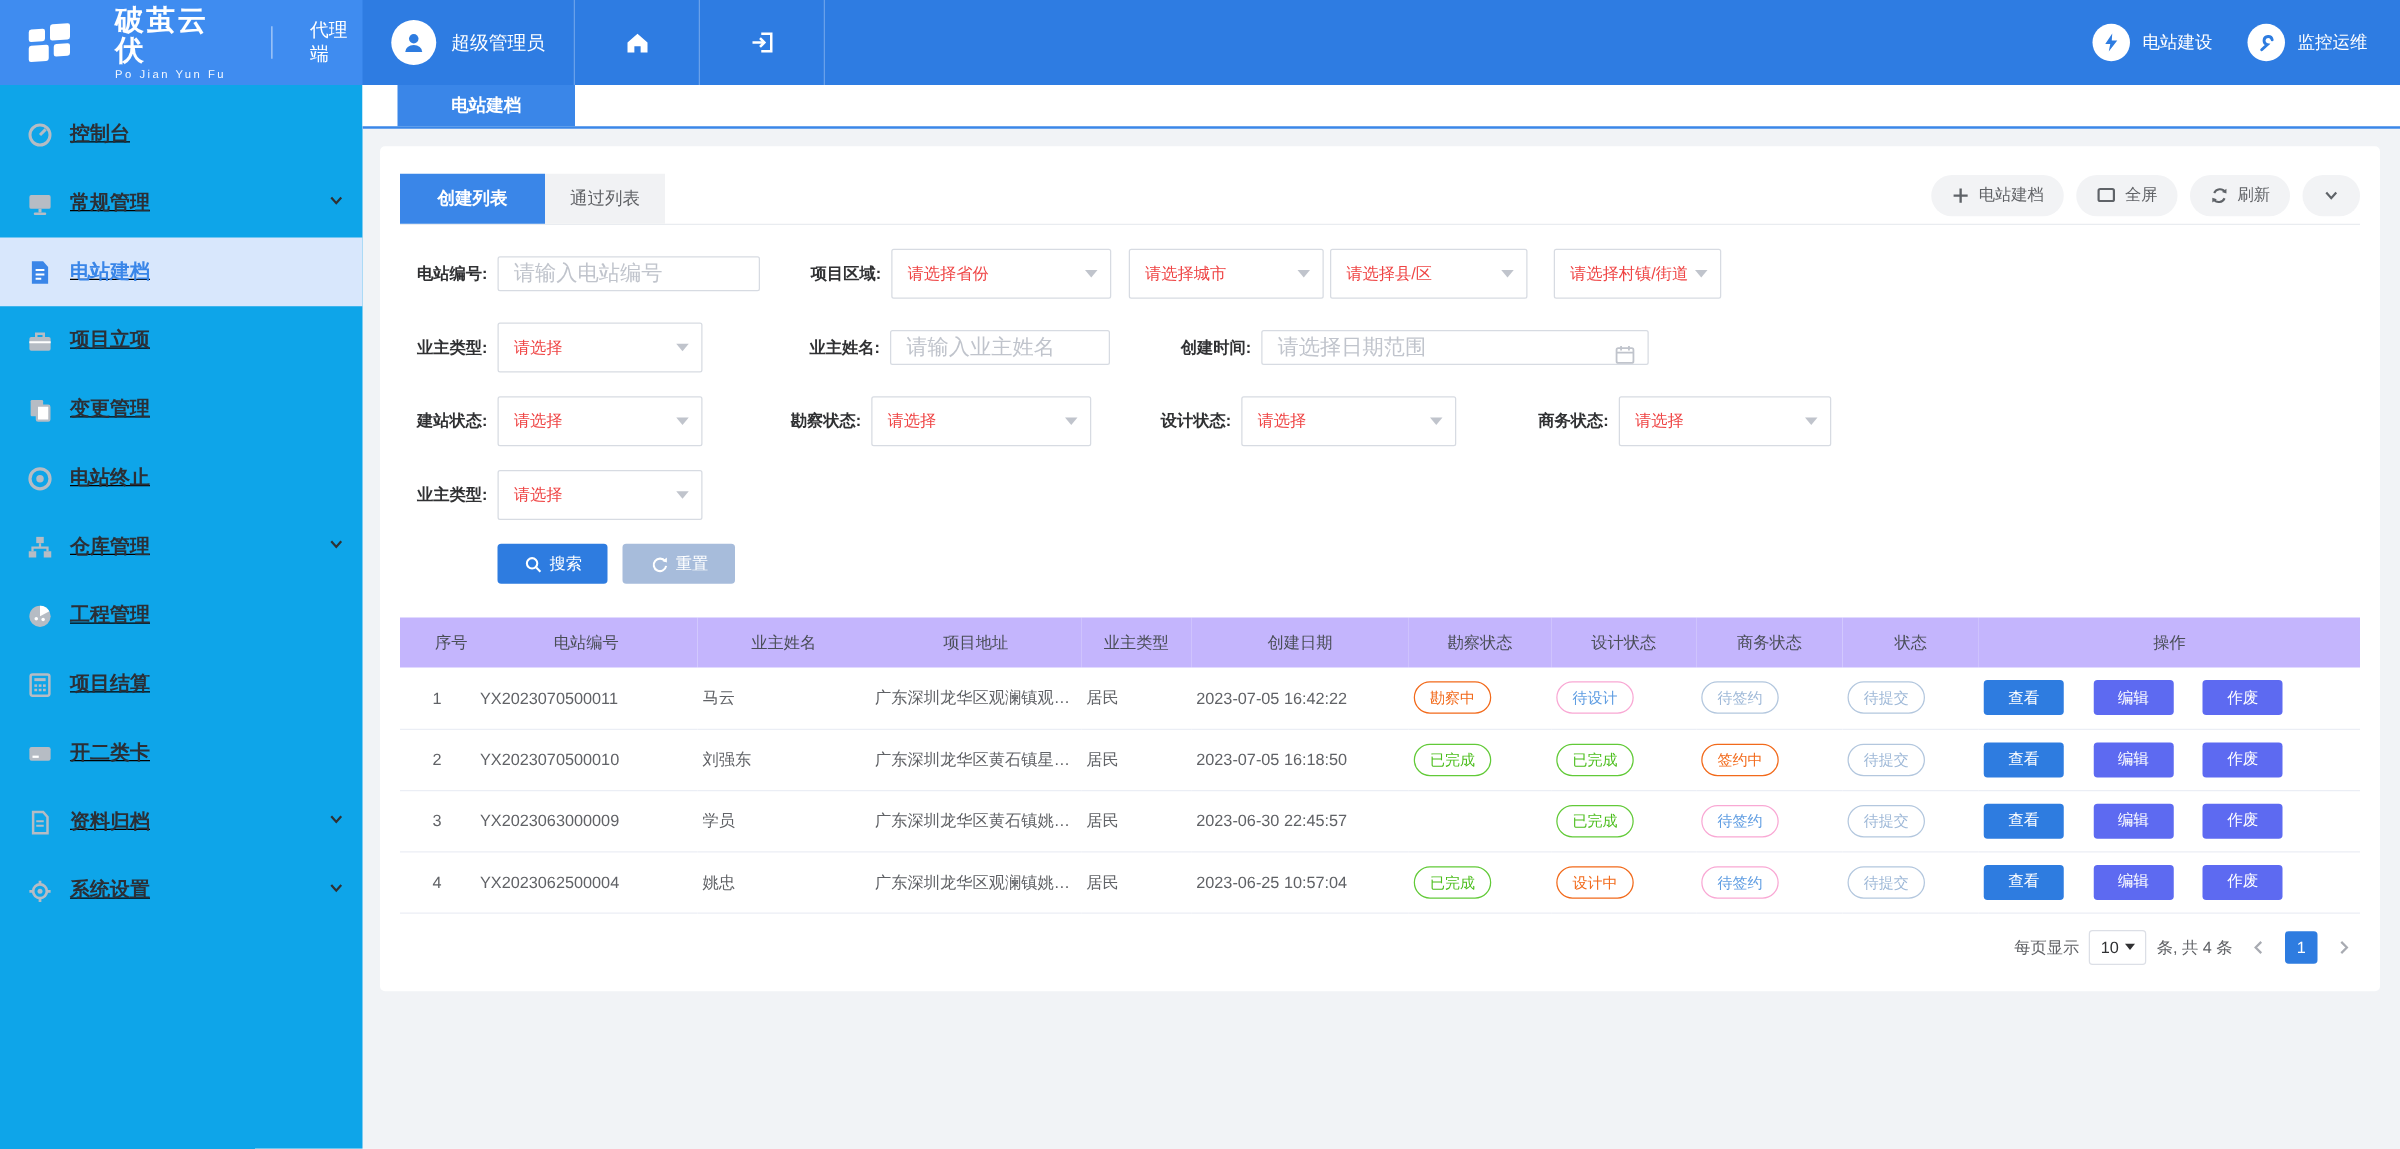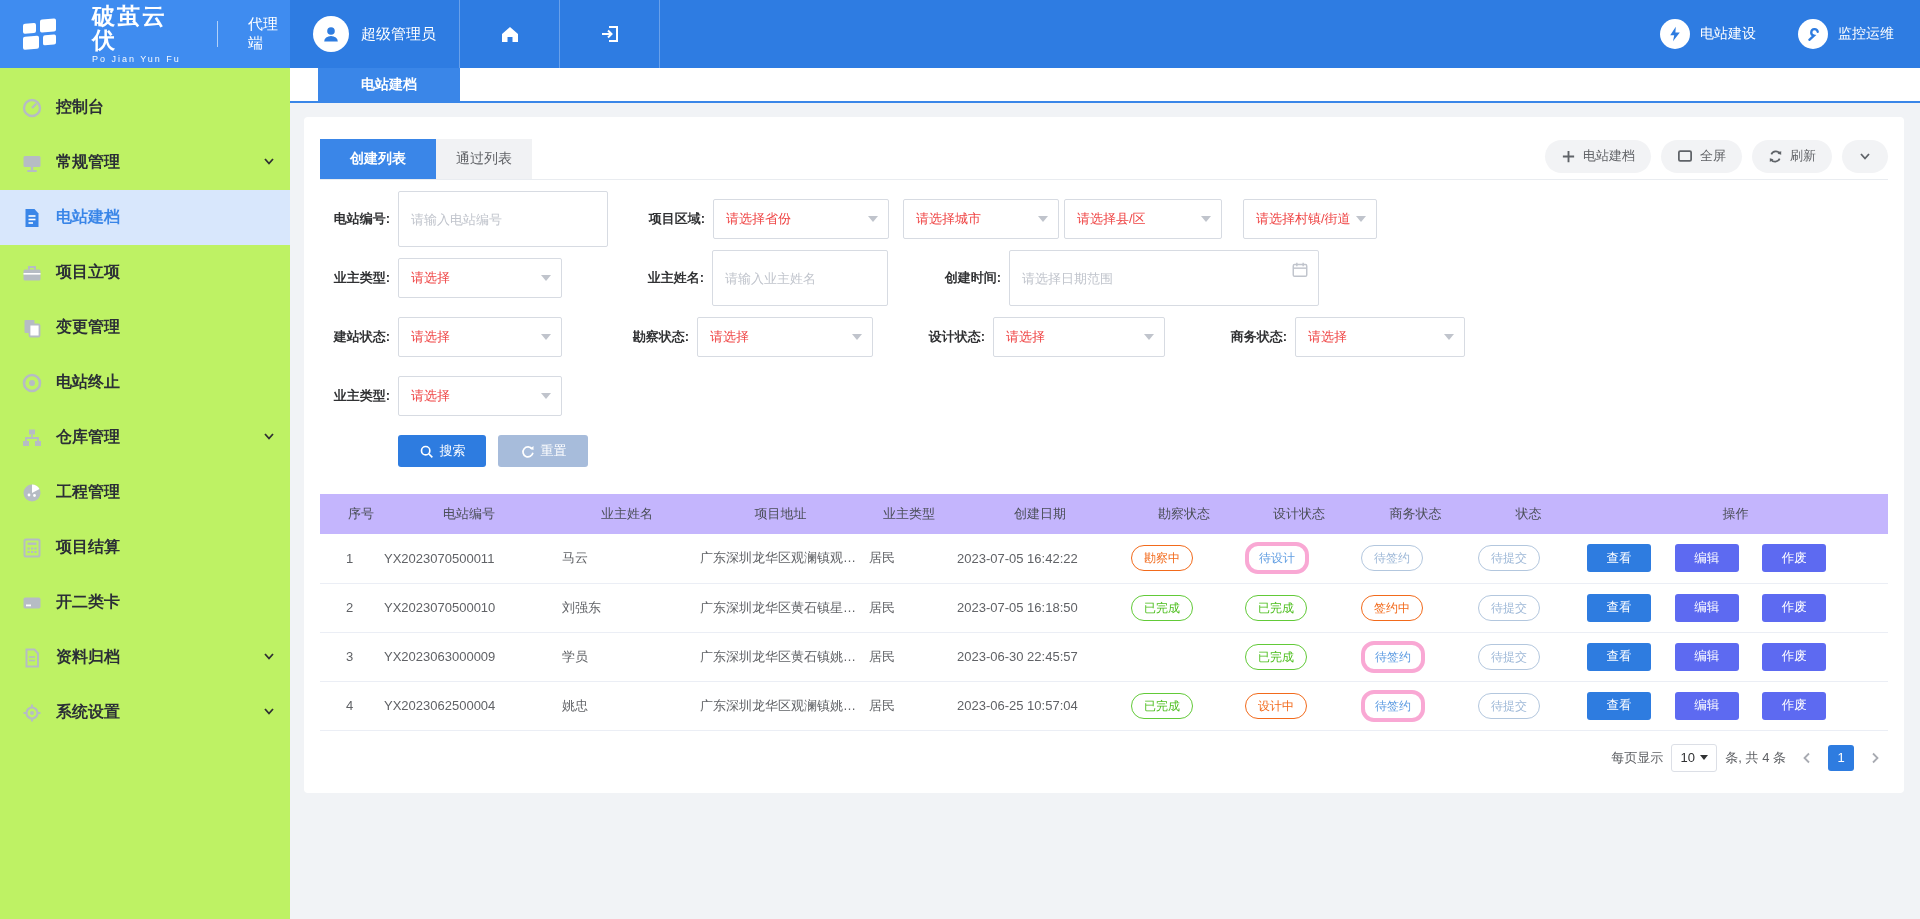--- a/index.html
+++ b/index.html
@@ -12,28 +12,28 @@
   .logo-txt .cn { font-size:23px; font-weight:bold; letter-spacing:2px; line-height:24px; }
   .logo-txt .en { font-size:9px; letter-spacing:2px; opacity:.95; margin-top:2px; }
   .logo-divider { width:1px; height:26px; background:rgba(255,255,255,.6); margin:0 10px 0 12px; }
   .portal { font-size:15px; }
   .tb-sec { display:flex; align-items:center; justify-content:center; border-right:1px solid rgba(255,255,255,.28); }
   .user-sec { width:170px; gap:12px; }
   .icon-sec { width:100px; cursor:pointer; }
   .avatar { width:36px; height:36px; border-radius:50%; background:#fff; display:flex; align-items:center; justify-content:center; }
   .user-name { font-size:15px; }
   .tb-spacer { flex:1; }
-  .tb-right { display:flex; align-items:center; gap:42px; padding-right:26px; }
+  .tb-right { display:flex; align-items:center; gap:28px; padding-right:26px; }
   .tb-right-item { display:flex; align-items:center; gap:10px; cursor:pointer; }
   .tb-right-item .circ { width:30px; height:30px; border-radius:50%; background:#fff; display:flex; align-items:center; justify-content:center; }
   .tb-right-item .lbl { font-size:14px; }
 
   
   .frame { display:flex; height:851px; }
-  .sidebar { width:290px; flex:0 0 290px; background:#bef264; padding-top:12px; }
+  .sidebar { width:290px; flex:0 0 290px; background:#0ea5e9; padding-top:12px;text-decoration:underline; }
   .side-item { height:55px; display:flex; align-items:center; padding:0 14px 0 20px; cursor:pointer; position:relative; }
   .side-item .s-icon { width:24px; height:24px; margin-right:12px; display:flex; align-items:center; justify-content:center; }
   .side-item .s-label { font-size:16px; font-weight:bold; color:#2b2f36; }
   .side-item.active { background:#d8e7fc; }
   .side-item.active .s-label { color:#3a86e8; }
   .side-item .s-arrow { margin-left:auto; }
 
   .content { flex:1; display:flex; flex-direction:column; }
   .crumb-bar { background:#fff; height:47px; display:flex; align-items:center; padding-left:28px; font-size:13px; color:#606266; }
   .page-tab-bar { background:#fff; padding-left:28px; border-bottom:2px solid #3a86e8; }
@@ -46,41 +46,41 @@
   .ltab.on { width:116px; background:#3a86e8; color:#fff; font-weight:bold; }
   .ltab.off { width:96px; background:#f1f2f4; color:#606266; }
   .head-actions { margin-left:auto; display:flex; align-items:center; gap:10px; padding-bottom:6px; }
   .pill { height:33px; border-radius:17px; background:#f2f3f5; border:none; color:#606266; font-size:13px; display:inline-flex; align-items:center; gap:7px; padding:0 16px; cursor:pointer; font-family:inherit; }
   .pill.circle { width:46px; justify-content:center; padding:0; }
 
   
   .filters { padding-top:19px; }
   .f-row { display:flex; align-items:center; height:40px; margin-bottom:19px; }
   .f-label { width:70px; text-align:right; font-size:13px; font-weight:bold; color:#303133; margin-right:8px; flex:0 0 70px; white-space:nowrap; }
-  .f-input { height:56px; border:1px solid #d7dbe2; border-radius:2px; padding:0 12px; font-size:13px; color:#0369a1; font-family:inherit; outline:none; }
+  .f-input { height:28px; border:1px solid #d7dbe2; border-radius:2px; padding:0 12px; font-size:17px; color:#0369a1; font-family:inherit; outline:none; }
   .f-input::placeholder { color:#c0c4cc; }
   .f-select { height:40px; border:1px solid #d7dbe2; border-radius:2px; display:flex; align-items:center; padding:0 10px 0 12px; cursor:pointer; background:#fff; }
   .f-select .ph { font-size:13px; color:#ef4444; flex:1; white-space:nowrap; overflow:hidden; }
   .caret { width:0; height:0; border-left:5px solid transparent; border-right:5px solid transparent; border-top:6px solid #c0c4cc; flex:0 0 auto; }
   .f-date { position:relative; }
   .f-date .cal { position:absolute; right:10px; top:10px; }
   .btn-row { display:flex; align-items:center; margin:13px 0 0 78px; gap:12px; }
   .btn { height:32px; border:none; border-radius:3px; color:#fff; font-size:13px; display:inline-flex; align-items:center; justify-content:center; gap:6px; cursor:pointer; font-family:inherit; }
   .btn.search { width:88px; background:#2e7ce0; }
   .btn.reset { width:90px; background:#a7bcdb; }
 
   
   .tbl { width:100%; border-collapse:collapse; table-layout:fixed; margin-top:27px; }
   .tbl th { background:#c4b5fd; height:40px; text-align:center; font-size:13px; font-weight:normal; color:#4a4e57; padding:0 4px; white-space:nowrap; }
   .tbl td { height:49px; border-bottom:1px solid #ebeef5; font-size:13px; color:#606266; padding:0 4px; white-space:nowrap; overflow:hidden; text-overflow:ellipsis; }
   .tbl th:first-child, .tbl td:first-child { padding-left:26px; }
   .badge { display:inline-block; min-width:62px; padding:0 10px; line-height:24px; border-radius:13px; font-size:12px; text-align:center; background:#fff; }
   .v-orange { color:#f26a1b; border:1px solid #f26a1b; }
   .v-green  { color:#4cbe1d; border:1px solid #62ca38; }
-  .v-blue   { color:#5f9de2; border:4px solid #f9a8d4; }
+  .v-blue   { color:#5f9de2; border:1px solid #f9a8d4; }
   .v-pale   { color:#9fb9d8; border:1px solid #b3c7de; }
   .abtn { width:64px; height:28px; border:none; border-radius:3px; color:#fff; font-size:12.5px; cursor:pointer; margin-right:20px; font-family:inherit; }
   .abtn.view { background:#2e7ce0; }
   .abtn.edit, .abtn.void { background:#5d6af1; }
 
   
   .pager { display:flex; align-items:center; justify-content:flex-end; gap:8px; margin-top:13px; font-size:13px; color:#606266; }
   .pp-select { width:46px; height:28px; border:1px solid #dcdfe6; border-radius:3px; display:inline-flex; align-items:center; justify-content:center; gap:5px; cursor:pointer; color:#303133; }
   .pp-caret { width:0; height:0; border-left:4px solid transparent; border-right:4px solid transparent; border-top:5px solid #303133; }
   .pg-arrow { width:26px; height:26px; display:inline-flex; align-items:center; justify-content:center; cursor:pointer; }

